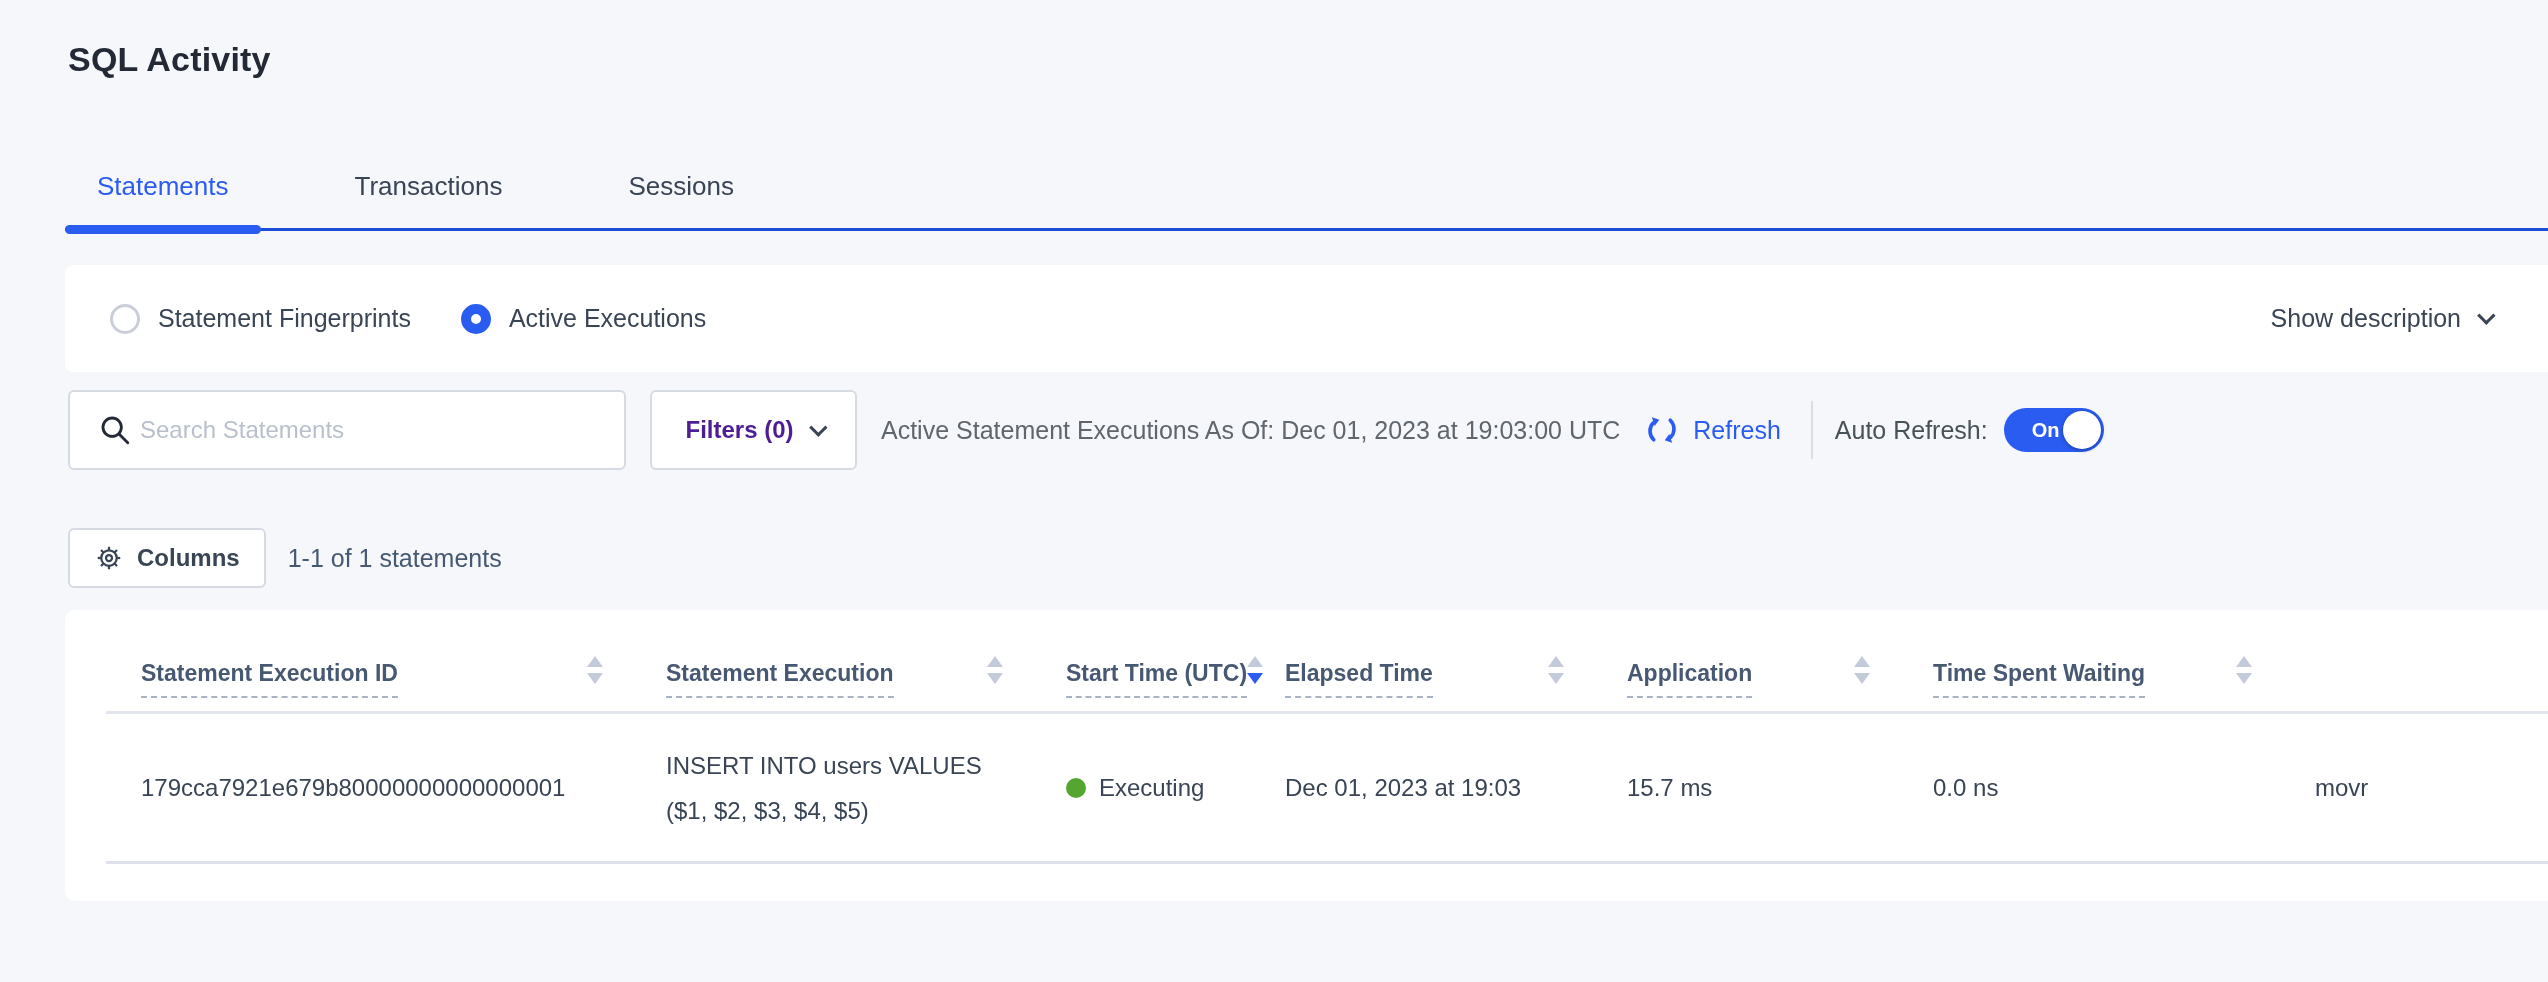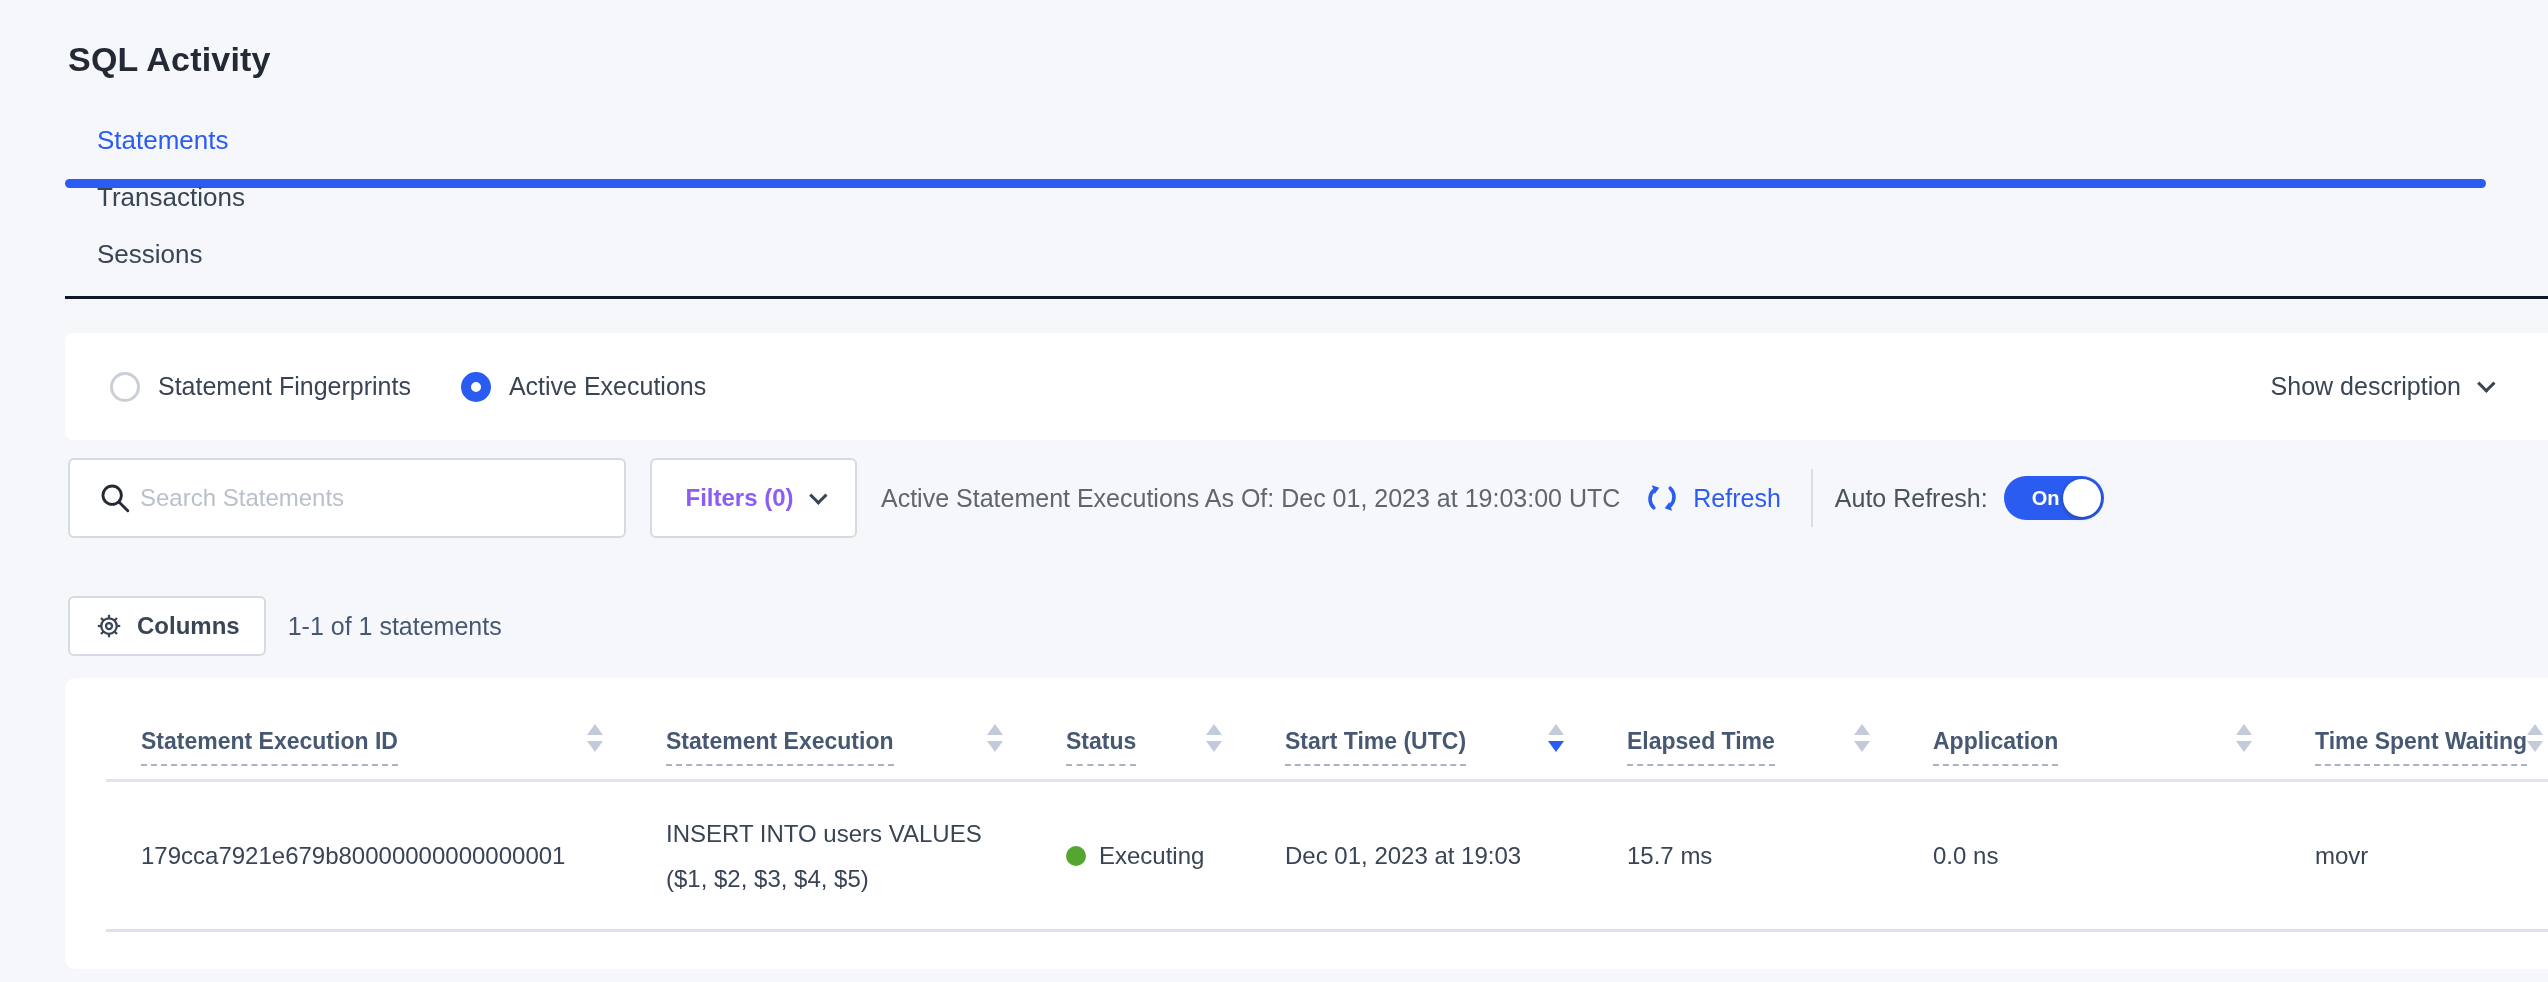--- a/index.html
+++ b/index.html
@@ -12,24 +12,23 @@
 
   
   .page-title {
     margin:40px 0 0 68px;
     font-size:34px; font-weight:700; color:#242a35;
     letter-spacing:.2px;
   }
 
   
   .tabs {
-    margin:46px 0 0 65px;
+    margin:92px 0 0 65px;
     display:flex;
-    border-bottom:3px solid #0f172a;
-    flex-direction:column;
+    border-bottom:3px solid #1d4ed8;
   }
   .tab {
     position:relative;
     padding:0 32px 26px 32px;
     margin-right:62px;
     font-size:26px; color:#394455;
     cursor:pointer;
   }
   .tab.active { color:#2b5cf2; font-weight:500; }
   .tab.active::after {
@@ -84,21 +83,21 @@
   .search-box input {
     border:none; outline:none; flex:1;
     font-family:"Liberation Sans", sans-serif;
     font-size:24px; color:#394455; background:transparent; min-width:0;
   }
   .search-box input::placeholder { color:#b9c0cc; }
   .filters-btn {
     margin-left:24px; height:80px; min-width:207px;
     background:#fff; border:2px solid #d6dbe3; border-radius:6px;
     display:flex; align-items:center; justify-content:center; gap:15px;
-    font-size:24px; font-weight:700; color:#8b5cf6; cursor:pointer;
+    font-size:24px; font-weight:700; color:#4c1d95; cursor:pointer;
   }
   .asof { margin-left:24px; font-size:25px; color:#60666e; white-space:nowrap; }
   .refresh {
     margin-left:24px;
     display:flex; align-items:center; gap:13px;
     color:#2b5cf2; font-size:25px; font-weight:500; cursor:pointer; white-space:nowrap;text-align:center;
   }
   .vdivider { margin-left:30px; width:2px; height:58px; background:#d9dde5; }
   .auto-label { margin-left:22px; font-size:25px; color:#475259; white-space:nowrap; }
   .toggle {
@@ -255,27 +254,20 @@
           </span>
       </div>
       <div class="th">
         <span class="th-label">Statement Execution</span>
         <span class="sort">
             <i class="up"></i>
             <i class="down"></i>
           </span>
       </div>
       <div class="th">
-        <span class="th-label">Status</span>
-        <span class="sort">
-            <i class="up"></i>
-            <i class="down"></i>
-          </span>
-      </div>
-      <div class="th">
         <span class="th-label">Start Time (UTC)</span>
         <span class="sort">
             <i class="up"></i>
             <i class="down active"></i>
           </span>
       </div>
       <div class="th">
         <span class="th-label">Elapsed Time</span>
         <span class="sort">
             <i class="up"></i>

